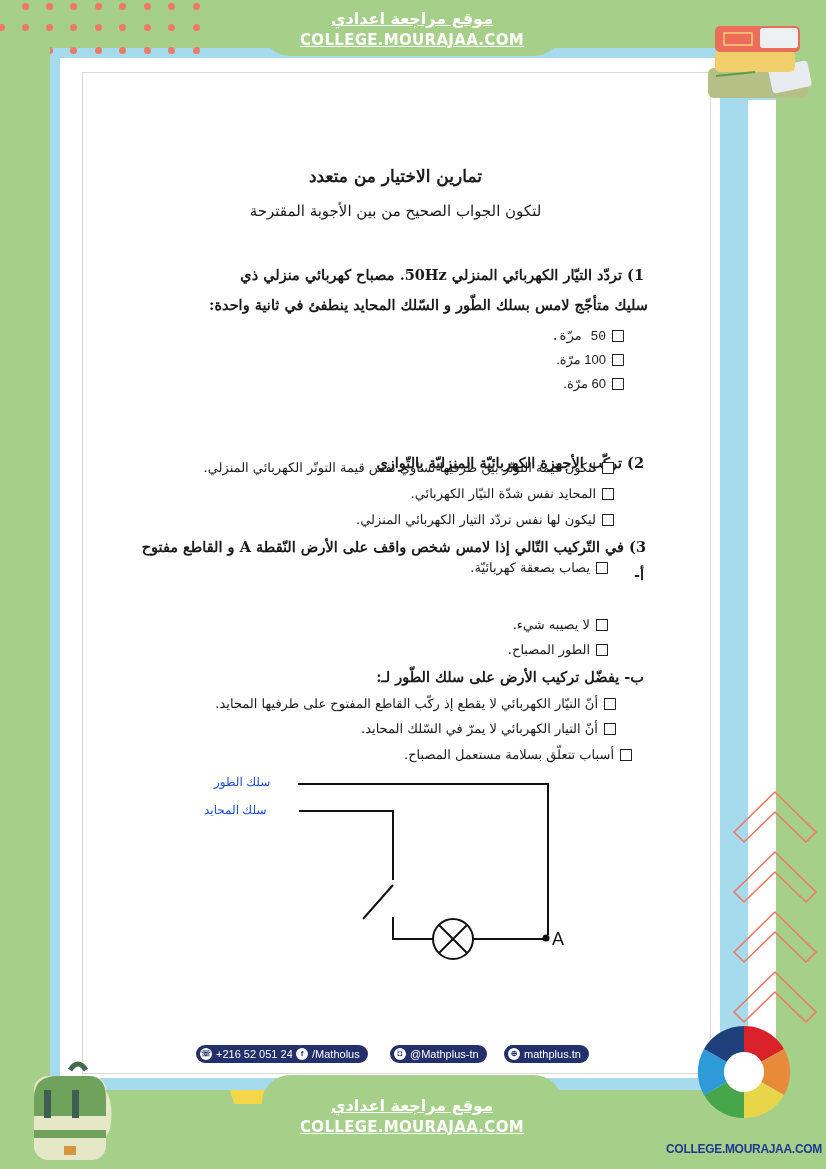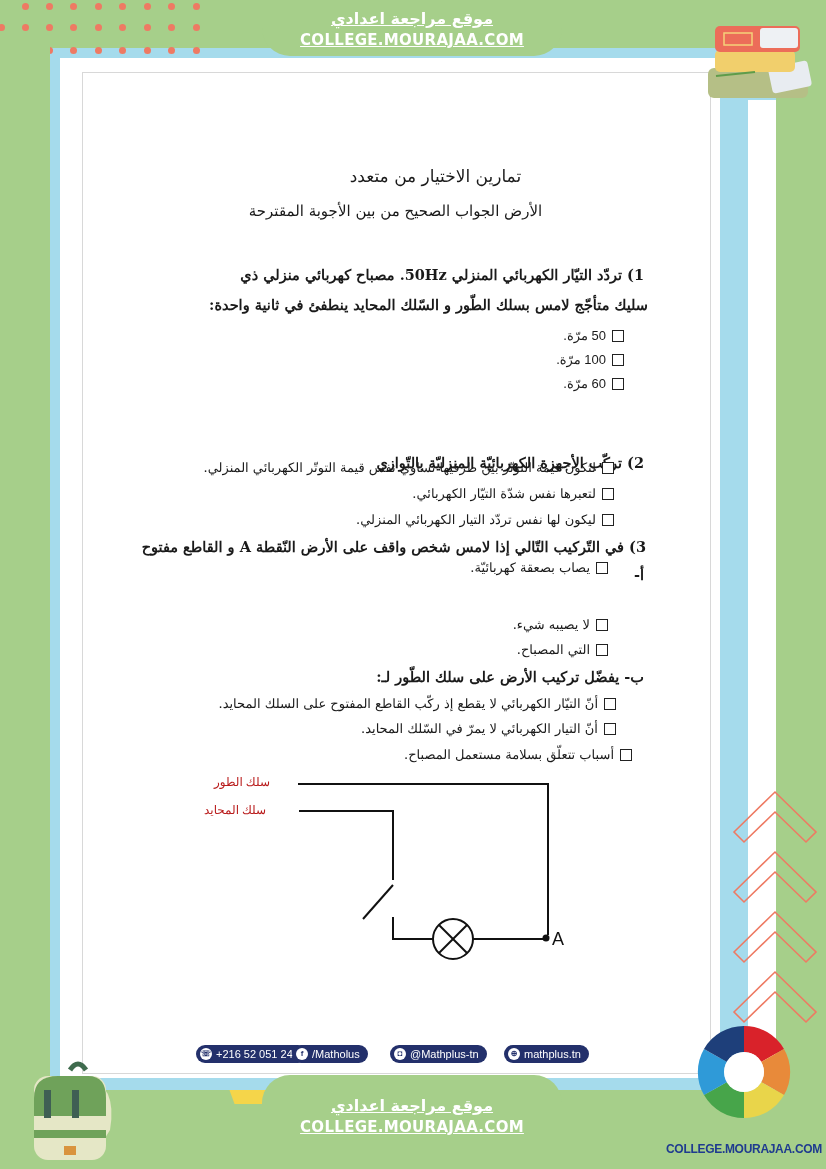--- a/index.html
+++ b/index.html
@@ -8,28 +8,28 @@
   .dot { position:absolute; width:7px; height:7px; border-radius:50%; background:#ee7a63; }
   .blue-frame { left:50px; top:48px; width:726px; height:1040px; background:#a5dbec; }
   .white-frame { left:60px; top:58px; width:660px; height:1020px; background:#ffffff; }
   .page { left:82px; top:72px; width:627px; height:1000px; background:#fff; border:1px solid #d8d8d8; }
   .pill-top { left:262px; top:0; width:300px; height:56px; background:#a6cf8a; border-radius:0 0 28px 28px; text-align:center; color:#fff; }
   .pill-bottom { left:262px; top:1075px; width:300px; height:94px; background:#a6cf8a; border-radius:28px 28px 0 0; text-align:center; color:#fff; }
   .brand-ar { font-size:16px; font-weight:bold; text-decoration:underline; line-height:22px; padding-top:8px; direction:rtl; }
   .brand-en { font-size:15px; font-weight:bold; text-decoration:underline; letter-spacing:0.3px; line-height:20px; }
   .pill-bottom .brand-ar { padding-top:20px; }
   .doc { direction:rtl; font-family:"DejaVu Serif", serif; color:#1a1a1a; }
-  .title { position:absolute; left:82px; width:627px; text-align:center; top:166px; font-size:17px; font-weight:normal;padding-left:40px; }
+  .title { position:absolute; left:82px; width:627px; text-align:center; top:166px; font-size:17px; font-weight:bold; }
   .subtitle { position:absolute; left:82px; width:627px; text-align:center; top:202px; font-size:15px; }
   .q { position:absolute; right:182px; font-weight:bold; font-size:14.5px; white-space:nowrap; }
   .opt { position:absolute; font-size:13px; white-space:nowrap; display:flex; align-items:center; gap:6px; }
   .box { display:inline-block; width:10px; height:10px; border:1.3px solid #222; background:#fff; }
   .social { position:absolute; top:1045px; height:18px; background:#23306b; color:#fff; border-radius:9px; font-size:11px; line-height:18px; padding:0 8px 0 4px; display:flex; align-items:center; gap:4px; font-family:"Liberation Sans", sans-serif; }
   .social .ic { width:12px; height:12px; border-radius:50%; background:#fff; color:#23306b; font-size:8px; line-height:12px; text-align:center; font-weight:bold; }
-  .wire-label { position:absolute; font-size:12px; font-family:Liberation Serif, serif; direction:rtl; color:#b91c1c; }
+  .wire-label { position:absolute; font-size:12px; font-family:Liberation Sans, sans-serif; direction:rtl; color:#1d4ed8; }
 </style>
 </head>
 <body>
 
 <div>
   <div class="dot" style="left:22px;top:3px"></div>
     <div class="dot" style="left:46px;top:3px"></div>
     <div class="dot" style="left:70px;top:3px"></div>
     <div class="dot" style="left:95px;top:3px"></div>
     <div class="dot" style="left:119px;top:3px"></div>
@@ -76,72 +76,72 @@
   <rect x="70" y="52" width="40" height="26" rx="4" fill="#e8ecf1" transform="rotate(-12 90 65)"></rect>
   <rect x="15" y="38" width="80" height="22" rx="5" fill="#f1cf6c"></rect>
   <rect x="15" y="14" width="85" height="26" rx="5" fill="#ec6d59"></rect>
   <rect x="60" y="16" width="38" height="20" rx="3" fill="#eef1f4"></rect>
   <rect x="24" y="21" width="28" height="12" fill="none" stroke="#f5d27a" stroke-width="1.5"></rect>
   <line x1="16" y1="64" x2="55" y2="60" stroke="#5f9c4a" stroke-width="2"></line>
 </svg>
 
 <div class="doc">
   <div class="title">تمارين الاختيار من متعدد</div>
-  <div class="subtitle">الأرض الجواب الصحيح من بين الأجوبة المقترحة</div>
+  <div class="subtitle">لتكون الجواب الصحيح من بين الأجوبة المقترحة</div>
 
   <div class="q" style="top:266px">1) تردّد التيّار الكهربائي المنزلي 50Hz. مصباح كهربائي منزلي ذي</div>
   <div class="q" style="top:296px;right:178px">سليك متأجّج لامس بسلك الطّور و السّلك المحايد ينطفئ في ثانية واحدة:</div>
 
-  <div class="opt" style="top:328px;right:202px;font-family:Liberation Sans, sans-serif">
+  <div class="opt" style="top:328px;right:202px;font-family:Liberation Mono, monospace">
     <span class="box"></span>
       <span>50 مرّة.</span>
   </div>
   <div class="opt" style="top:352px;right:202px;font-family:'Liberation Sans',sans-serif">
     <span class="box"></span>
       <span>100 مرّة.</span>
   </div>
   <div class="opt" style="top:376px;right:202px;font-family:'Liberation Sans',sans-serif">
     <span class="box"></span>
       <span>60 مرّة.</span>
   </div>
 
   <div class="q" style="top:454px">2) تركّب الأجهزة الكهربائيّة المنزليّة بالتّوازي</div>
   <div class="opt" style="top:460px;right:212px">
     <span class="box"></span>
       <span>لتكون قيمة التوتّر بين طرفيها تساوي نفس قيمة التوتّر الكهربائي المنزلي.</span>
   </div>
   <div class="opt" style="top:486px;right:212px">
     <span class="box"></span>
-      <span>لتعبرها نفس شدّة التيّار الكهربائي.</span>
+      <span>المحايد نفس شدّة التيّار الكهربائي.</span>
   </div>
   <div class="opt" style="top:512px;right:212px">
     <span class="box"></span>
       <span>ليكون لها نفس تردّد التيار الكهربائي المنزلي.</span>
   </div>
 
   <div class="q" style="top:538px;right:180px">3) في التّركيب التّالي إذا لامس شخص واقف على الأرض النّقطة A و القاطع مفتوح</div>
   <div class="q" style="top:566px;right:182px">أ-</div>
 
   <div class="opt" style="top:560px;right:218px">
     <span class="box"></span>
       <span>يصاب بصعقة كهربائيّة.</span>
   </div>
   <div class="opt" style="top:617px;right:218px">
     <span class="box"></span>
       <span>لا يصيبه شيء.</span>
   </div>
   <div class="opt" style="top:642px;right:218px">
     <span class="box"></span>
-      <span>التي المصباح.</span>
+      <span>الطور المصباح.</span>
   </div>
 
   <div class="q" style="top:668px">ب- يفضّل تركيب الأرض على سلك الطّور لـ:</div>
   <div class="opt" style="top:696px;right:210px">
     <span class="box"></span>
-      <span>أنّ التيّار الكهربائي لا يقطع إذ ركّب القاطع المفتوح على السلك المحايد.</span>
+      <span>أنّ التيّار الكهربائي لا يقطع إذ ركّب القاطع المفتوح على طرفيها المحايد.</span>
   </div>
   <div class="opt" style="top:721px;right:210px">
     <span class="box"></span>
       <span>أنّ التيار الكهربائي لا يمرّ في السّلك المحايد.</span>
   </div>
   <div class="opt" style="top:747px;right:194px">
     <span class="box"></span>
       <span>أسباب تتعلّق بسلامة مستعمل المصباح.</span>
   </div>
 </div>

